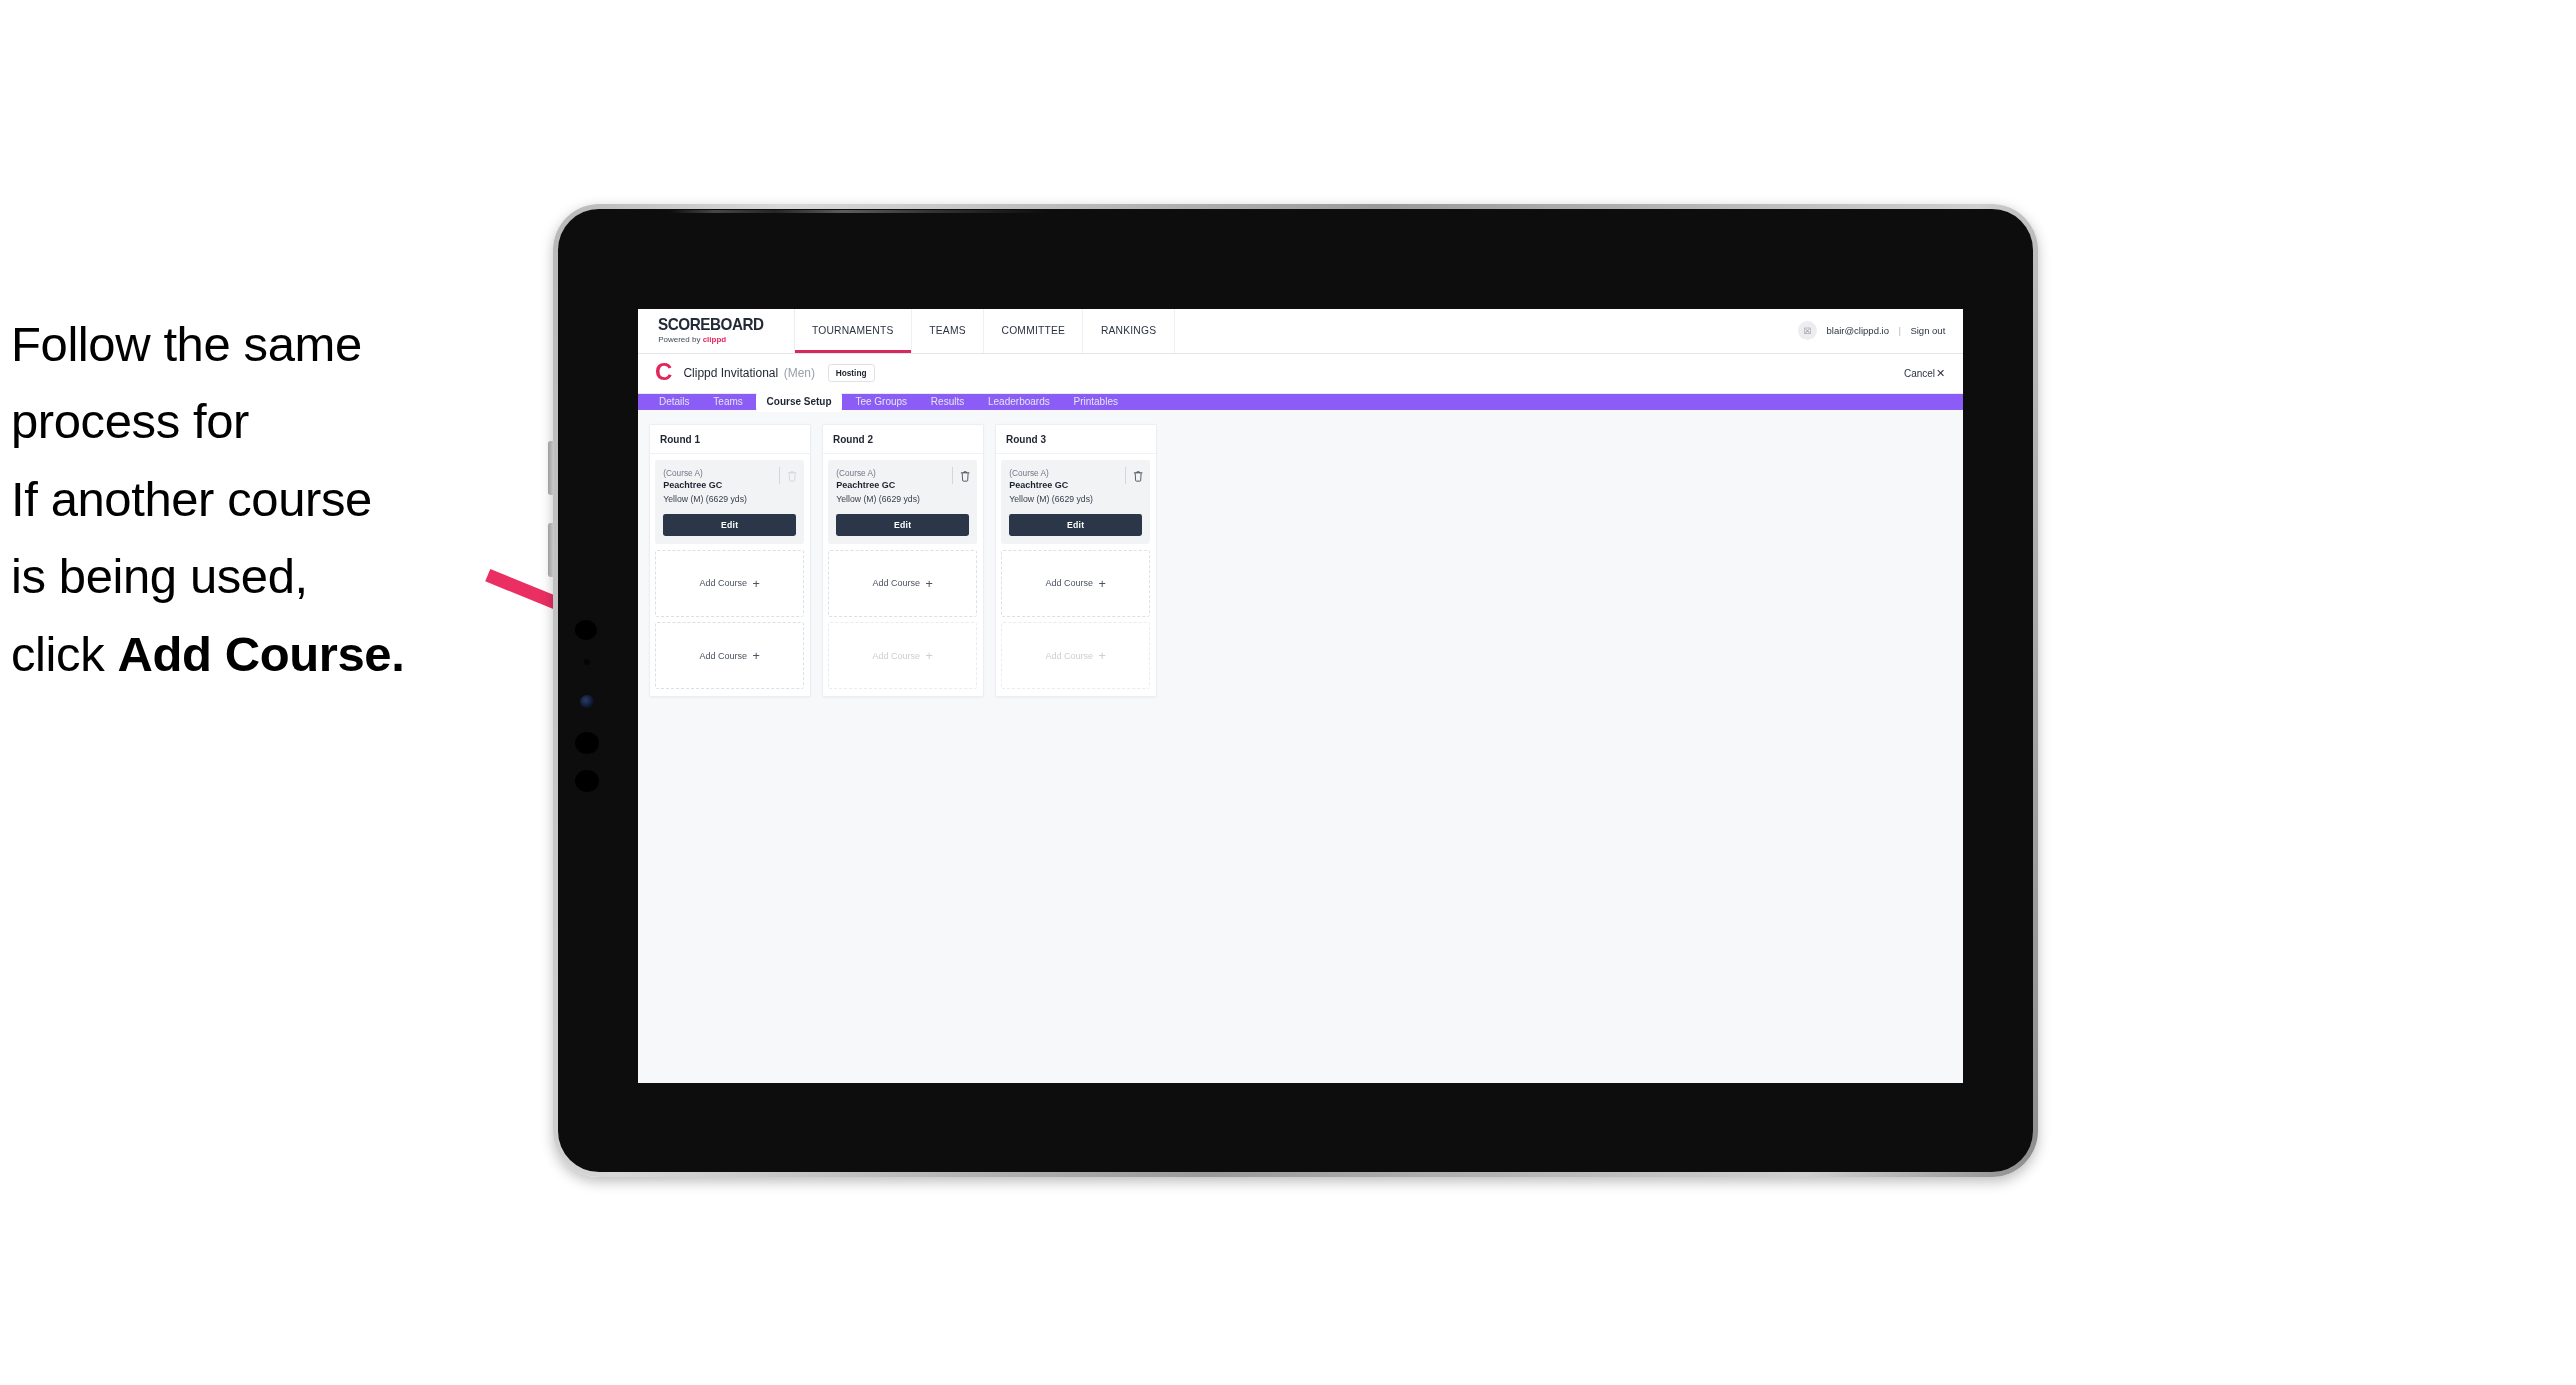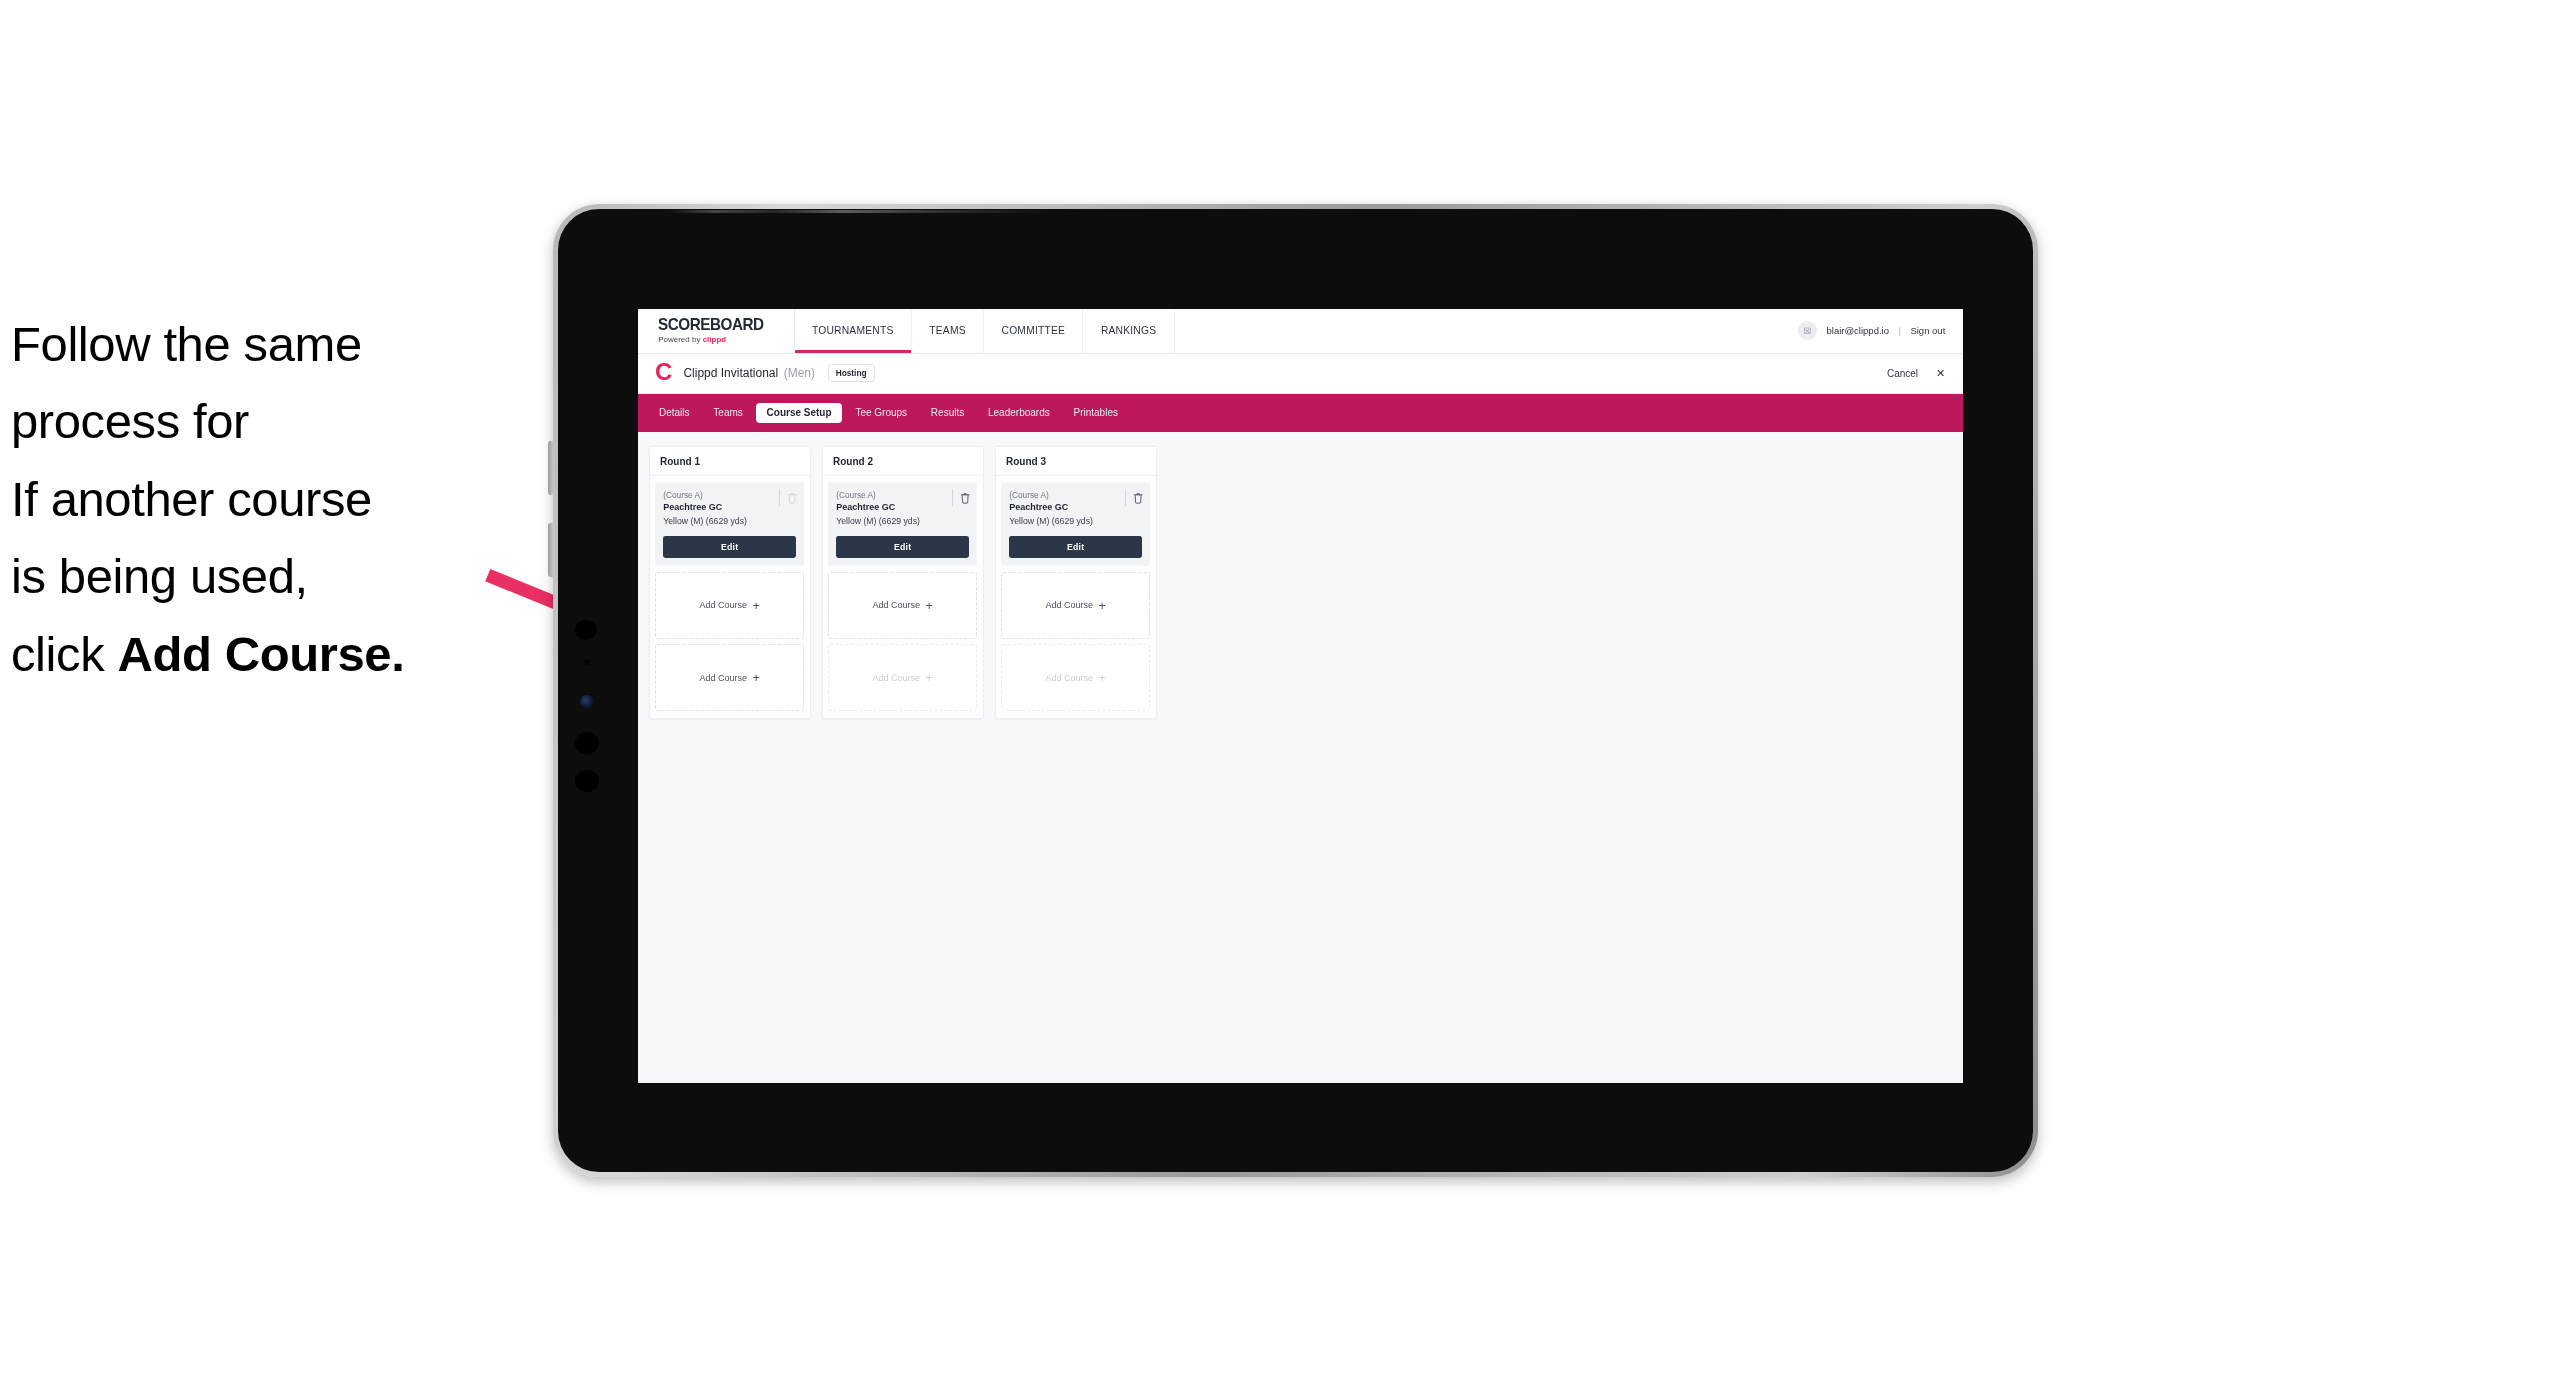--- a/index.html
+++ b/index.html
@@ -199,28 +199,28 @@
   .tbadge {
     margin-left: 12.6px;
     border: 0.8px solid #dfe1e5;
     border-radius: 3.2px;
     padding: 3.2px 7.1px;
     font-size: 8.3px;
     font-weight: 700;
     color: #1e2532;
     background: #fff;
   }
-  .tbar-right { margin-left: auto; display: flex; align-items: center; gap: 18px; cursor: pointer; }
+  .tbar-right { margin-left: auto; display: flex; align-items: center; gap: 1px; cursor: pointer; }
   .cancel-txt { font-size: 10px; color: #2b3342; }
   .cancel-x { font-size: 11px; color: #2b3342; line-height: 1; }
 
   
   .tabs {
-    height: 38px;
-    background: #be185d;
+    height: 16px;
+    background: #8b5cf6;
     display: flex;
     align-items: center;
     padding: 0 11px;
     gap: 3.2px;
   }
   .tab {
     font-size: 10px;
     color: #e4e7ed;
     padding: 4.7px 10.3px;
     border-radius: 4px;

